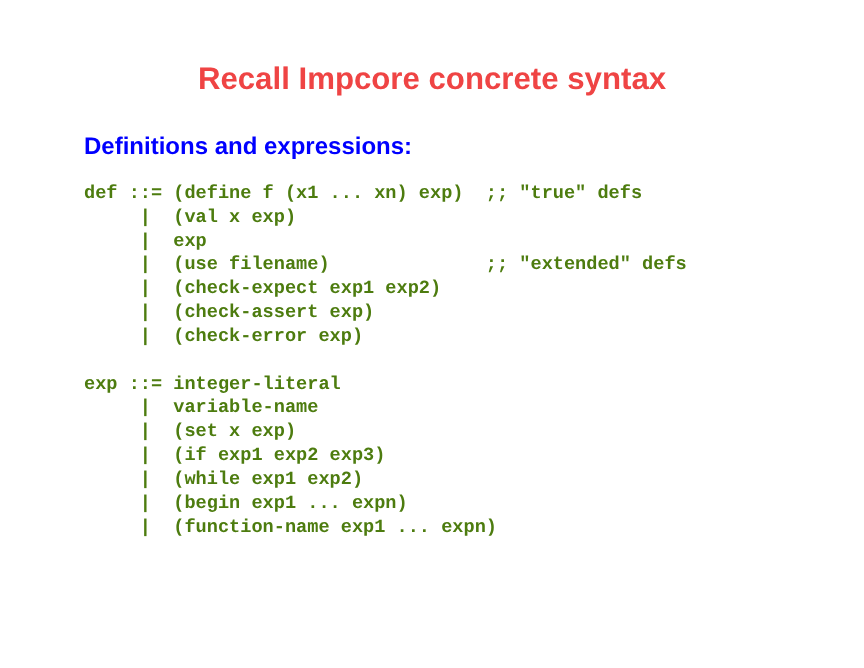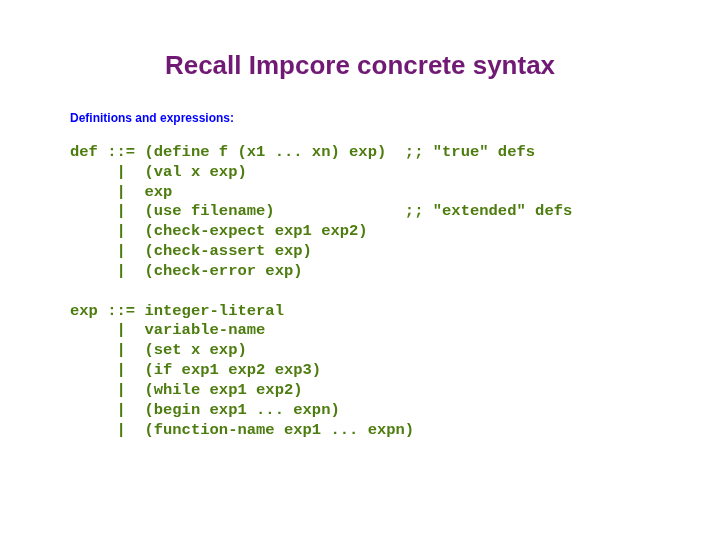--- a/index.html
+++ b/index.html
@@ -8,29 +8,29 @@
       width: 720px;
       height: 557px;
       background: white;
       font-family: Arial, Helvetica, sans-serif;
       box-sizing: border-box;
     }
     .slide {
       padding: 50px 70px 40px 70px;
     }
     .title {
-      color: #701a75;
+      color: #ef4444;
       font-size: 26px;
       font-weight: bold;
       text-align: center;
       margin-bottom: 30px;
     }
     .subtitle {
       color: #0000ff;
-      font-size: 12px;
+      font-size: 20px;
       font-weight: bold;
       margin-bottom: 18px;
     }
     .code {
       font-family: "Courier New", Courier, monospace;
       font-size: 15.5px;
       font-weight: bold;
       color: #4d7c0f;
       white-space: pre;
       line-height: 1.28;

